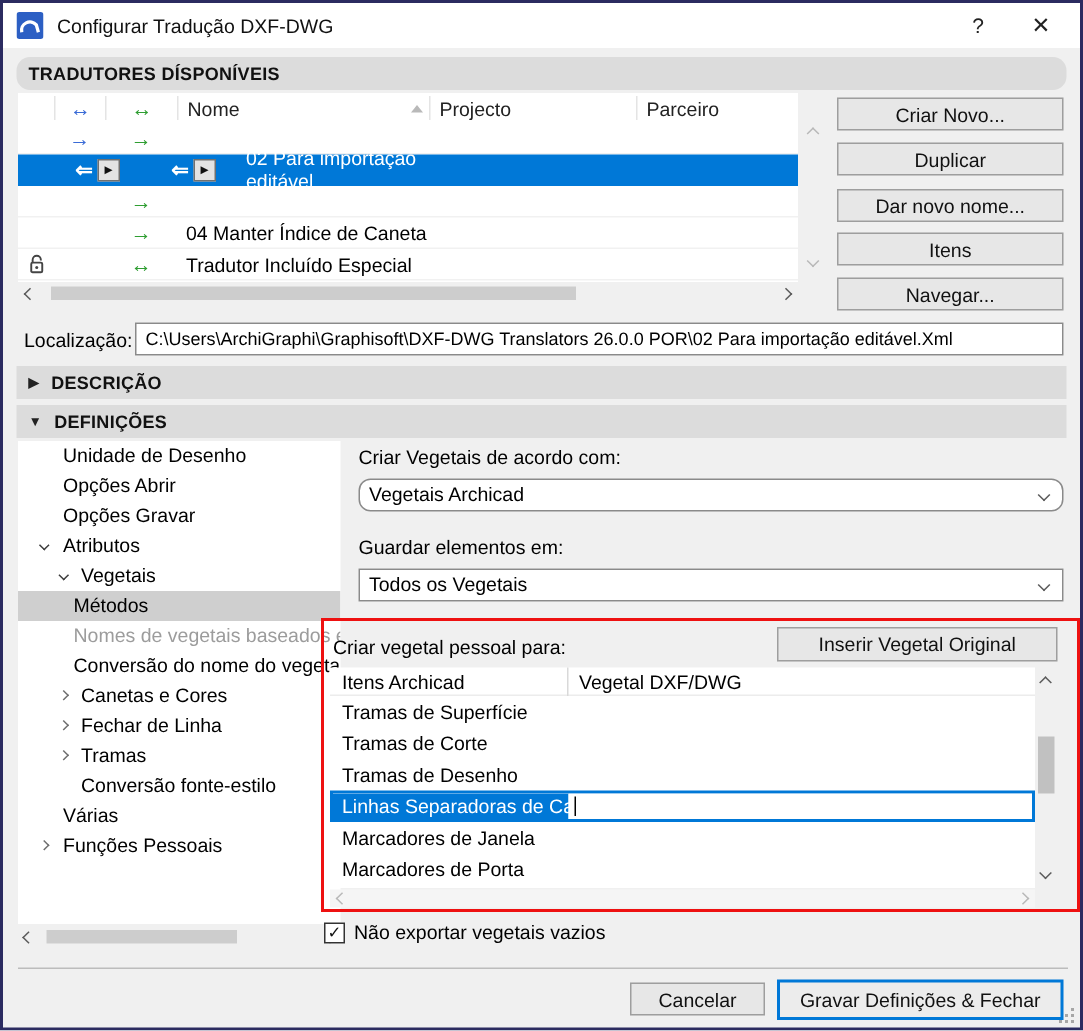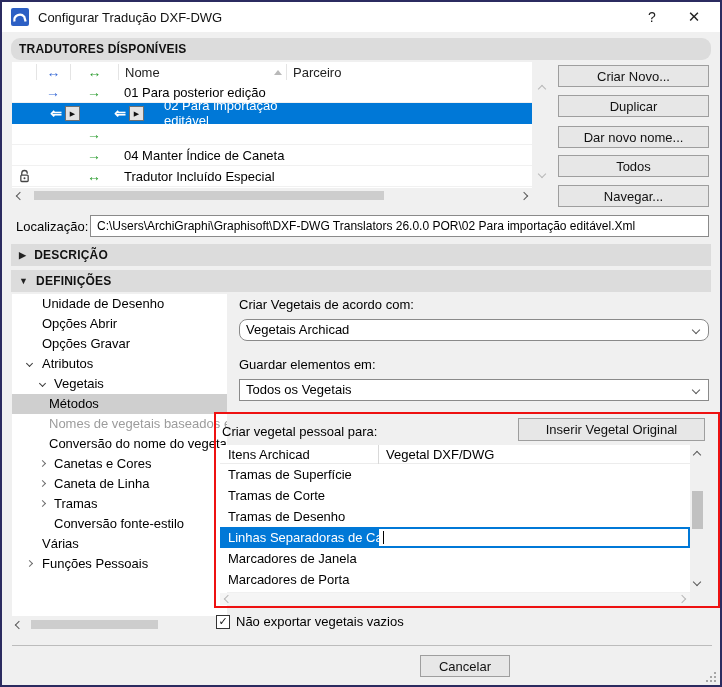--- a/index.html
+++ b/index.html
@@ -136,32 +136,32 @@
       <div class="hc c2">
           <span class="arr blue">↔</span>
         </div>
       <div class="hc c3">
           <span class="arr green">↔</span>
         </div>
       <div class="hc c4">
         <span>Nome</span>
         <span class="sort-up"></span>
       </div>
+      <div class="hc c5">Projecto</div>
       <div class="hc c6">Parceiro</div>
     </div>
 
     <div class="trow">
       <div class="c1"></div>
       <div class="c2">
           <span class="arr blue">→</span>
         </div>
       <div class="c3">
           <span class="arr green">→</span>
         </div>
-      <div class="c4">01 Para posterior edição</div>
       <div class="c5"></div>
         <div class="c6"></div>
     </div>
 
     <div class="trow selected">
       <div class="c1"></div>
       <div class="c2" style="width:58px;">
         <span class="arr white">⇐</span>
         <div class="menu-btn">
             <span>▶</span>
@@ -222,21 +222,21 @@
 
   <div class="hscroll" style="left:10px; top:187px; width:520px; height:13px;">
     <span class="chev left" style="margin-left:5px;"></span>
     <div class="hs-thumb" style="left:22px; width:350px;"></div>
     <span class="chev right" style="position:absolute; right:5px;"></span>
   </div>
 
   <div class="btn side-btn" style="top:63px;">Criar Novo...</div>
   <div class="btn side-btn" style="top:93px;">Duplicar</div>
   <div class="btn side-btn" style="top:124px;">Dar novo nome...</div>
-  <div class="btn side-btn" style="top:153px;">Todos</div>
+  <div class="btn side-btn" style="top:153px;">Itens</div>
   <div class="btn side-btn" style="top:183px;">Navegar...</div>
 
   <div class="loc-label">Localização:</div>
   <div class="loc-field">C:\Users\ArchiGraphi\Graphisoft\DXF-DWG Translators 26.0.0 POR\02 Para importação editável.Xml</div>
 
   <div class="section-bar" style="top:242px;">
     <span class="exp-glyph">▶</span>
     <span>DESCRIÇÃO</span>
   </div>
   <div class="section-bar" style="top:268px;">
@@ -247,21 +247,21 @@
   <div class="tree">
     <div class="titem"><span class="lab1">Unidade de Desenho</span></div>
     <div class="titem"><span class="lab1">Opções Abrir</span></div>
     <div class="titem"><span class="lab1">Opções Gravar</span></div>
     <div class="titem"><span class="tchev down p1"></span><span class="lab1">Atributos</span></div>
     <div class="titem"><span class="tchev down p2"></span><span class="lab2">Vegetais</span></div>
     <div class="titem selected"><span class="lab3">Métodos</span></div>
     <div class="titem disabled"><span class="lab3">Nomes de vegetais baseados e</span></div>
     <div class="titem"><span class="lab3">Conversão do nome do vegeta</span></div>
     <div class="titem"><span class="tchev right p2"></span><span class="lab2">Canetas e Cores</span></div>
-    <div class="titem"><span class="tchev right p2"></span><span class="lab2">Caneta de Linha</span></div>
+    <div class="titem"><span class="tchev right p2"></span><span class="lab2">Fechar de Linha</span></div>
     <div class="titem"><span class="tchev right p2"></span><span class="lab2">Tramas</span></div>
     <div class="titem"><span class="lab2">Conversão fonte-estilo</span></div>
     <div class="titem"><span class="lab1">Várias</span></div>
     <div class="titem"><span class="tchev right p1"></span><span class="lab1">Funções Pessoais</span></div>
   </div>
 
   <div class="hscroll" style="left:10px; top:616px; width:215px; height:13px;">
     <span class="chev left" style="margin-left:4px;"></span>
     <div class="hs-thumb" style="left:19px; width:127px;"></div>
     <span class="chev right" style="position:absolute; right:4px;"></span>
@@ -310,15 +310,16 @@
     </div>
   </div>
 
   <div class="cb-row">
     <span class="cbox">✓</span>
     <span>Não exportar vegetais vazios</span>
   </div>
 
   <div class="footer-sep"></div>
   <div class="btn btn-cancel">Cancelar</div>
+  <div class="btn btn-save">Gravar Definições &amp; Fechar</div>
   <div class="grip"></div>
 
 </div>
 
 </body></html>

